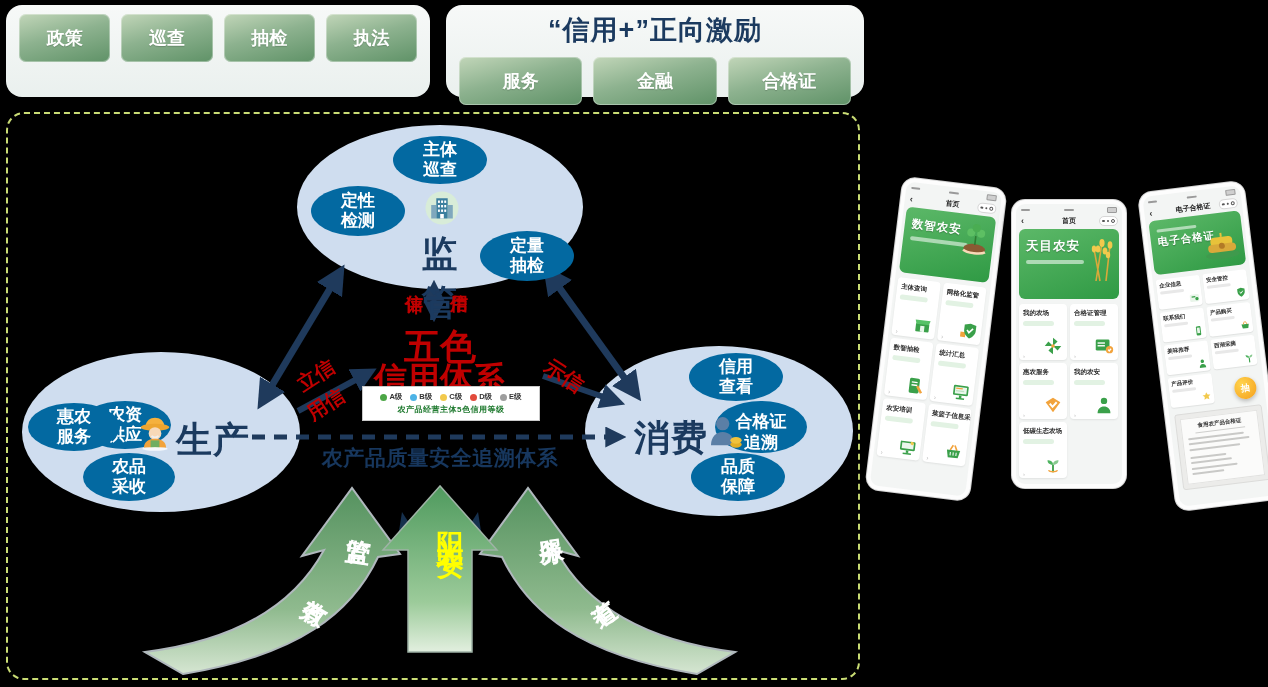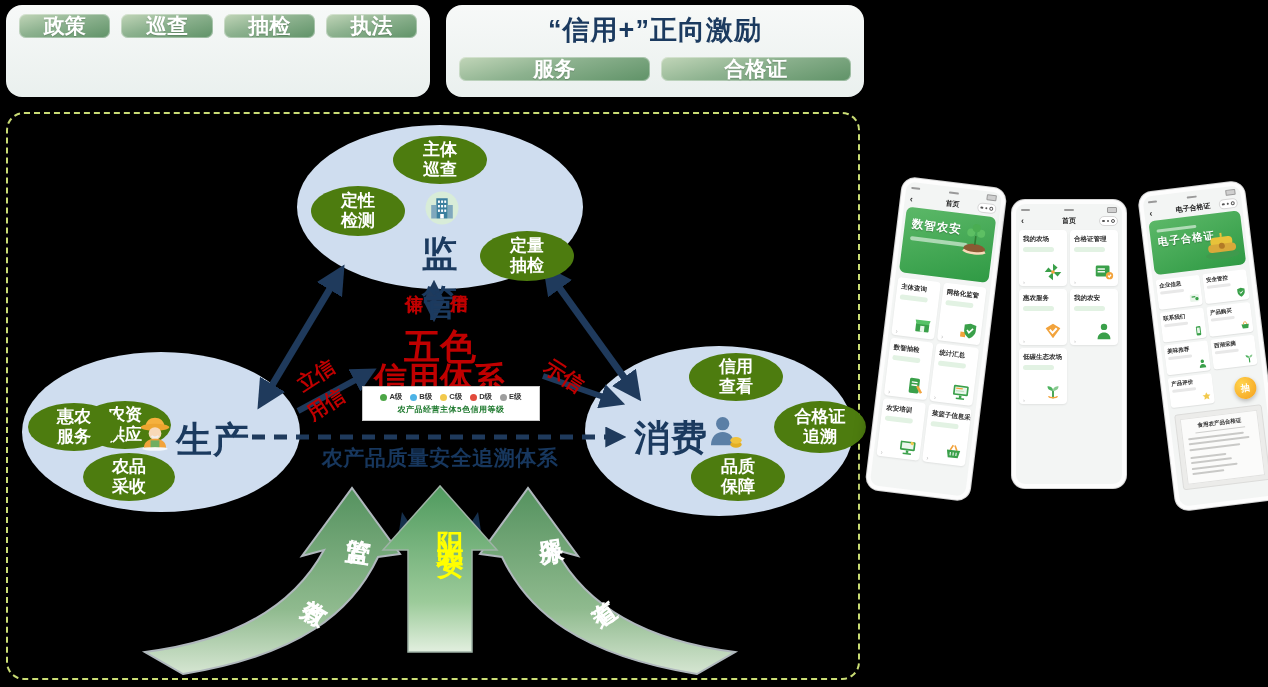--- a/index.html
+++ b/index.html
@@ -4,28 +4,28 @@
 <style>
   html,body{margin:0;padding:0;}
   body{
     position:relative;width:1268px;height:687px;background:#000;overflow:hidden;
     font-family:"Liberation Sans",sans-serif;
   }
   
   .panel{position:absolute;top:5px;height:92px;background:linear-gradient(180deg,#f7f9f8 0%,#eaf0ee 100%);border-radius:16px;}
   .panel .ptitle{text-align:center;color:#1b3a5f;font-size:27px;font-weight:bold;margin-top:7px;letter-spacing:1px;}
   .btnrow{display:flex;gap:11px;padding:9px 13px 0;}
-  .gbtn{flex:1;height:24px;border-radius:7px;color:#fff;font-size:21px;font-weight:bold;
+  .gbtn{flex:1;height:48px;border-radius:7px;color:#fff;font-size:18px;font-weight:bold;
     display:flex;align-items:center;justify-content:center;
     background:linear-gradient(165deg,#c2d6b9 0%,#8db28f 45%,#5f9267 100%);
     box-shadow:inset 0 0 0 1px rgba(255,255,255,.35);text-shadow:0 1px 1px rgba(0,0,0,.18);}
   
   .diagram{position:absolute;left:6px;top:112px;width:850px;height:564px;border:2px dashed #c9dc74;border-radius:18px;}
   .bigell{position:absolute;background:#cfddef;border-radius:50%;z-index:1;}
-  .subell{position:absolute;background:#4d7c0f;border-radius:50%;color:#fff;font-weight:bold;font-size:17px;line-height:1.2;
+  .subell{position:absolute;background:#0369a1;border-radius:50%;color:#fff;font-weight:bold;font-size:17px;line-height:1.2;
     display:flex;align-items:center;justify-content:center;text-align:center;z-index:3;}
   .subell span{display:block;}
   .nodelabel{position:absolute;color:#1b3a5f;font-weight:bold;font-size:36px;z-index:3;letter-spacing:1px;}
   .red{color:#c00000;font-weight:bold;}
   .ctext{position:absolute;text-align:center;z-index:4;}
   .vtext{writing-mode:vertical-rl;text-orientation:upright;position:absolute;z-index:4;}
   .rot{position:absolute;z-index:4;}
   .legend{position:absolute;left:362px;top:386px;width:176px;height:33px;background:#fff;border:1px solid #c9c9c9;z-index:4;
     display:flex;flex-direction:column;align-items:center;justify-content:center;}
   .lrow{display:flex;gap:8px;align-items:center;}
@@ -81,20 +81,21 @@
     <div class="gbtn">政策</div>
     <div class="gbtn">巡查</div>
     <div class="gbtn">抽检</div>
     <div class="gbtn">执法</div>
   </div>
 </div>
 <div class="panel" style="left:446px;width:418px;">
   <div class="ptitle">“信用+”正向激励</div>
   <div class="btnrow">
     <div class="gbtn">服务</div>
+    <div class="gbtn">金融</div>
     <div class="gbtn">合格证</div>
   </div>
 </div>
 
 <div class="diagram"></div>
 
 <div class="bigell" style="left:297px;top:125px;width:286px;height:164px;"></div>
 <div class="bigell" style="left:22px;top:352px;width:278px;height:160px;"></div>
 <div class="bigell" style="left:585px;top:346px;width:268px;height:170px;"></div>
 
@@ -145,21 +146,21 @@
 <div class="subell" style="left:28px;top:403px;width:92px;height:48px;">
     <span style="width:40px;">惠农服务</span>
   </div>
 <div class="subell" style="left:83px;top:453px;width:92px;height:48px;">
     <span style="width:40px;">农品采收</span>
   </div>
 
 <div class="subell" style="left:689px;top:353px;width:94px;height:48px;">
     <span style="width:40px;">信用查看</span>
   </div>
-<div class="subell" style="left:774px;top:401px;width:92px;height:52px;">
+<div class="subell" style="left:715px;top:401px;width:92px;height:52px;align-items:flex-end;">
     <span style="width:58px;">合格证追溯</span>
   </div>
 <div class="subell" style="left:691px;top:453px;width:94px;height:48px;">
     <span style="width:40px;">品质保障</span>
   </div>
 
 <div class="nodelabel" style="left:404px;top:230px;width:72px;text-align:center;">监管</div>
 <div class="nodelabel" style="left:176px;top:416px;">生产</div>
 <div class="nodelabel" style="left:634px;top:414px;">消费</div>
 
@@ -349,20 +350,35 @@
       </div>
     <div class="pnav">
       <span class="back">‹</span>
       <span class="ntitle">首页</span>
       <span class="capsule">
           <i></i>
           <i></i>
           <em></em>
         </span>
     </div>
+    <div class="ahead" style="height:70px;">
+      <div class="t" style="font-size:12.5px;">天目农安</div>
+      <div class="subbar"></div>
+      <svg width="30" height="48" viewBox="0 0 30 48">
+        <path d="M10 46L16 8 M20 46L24 10 M14 46L8 14" stroke="#d9a93a" stroke-width="1.6" fill="none"></path>
+        <g fill="#f2c94c">
+          <ellipse cx="16" cy="8" rx="2.6" ry="4"></ellipse>
+            <ellipse cx="12" cy="14" rx="2.4" ry="3.6"></ellipse>
+            <ellipse cx="19" cy="16" rx="2.4" ry="3.6"></ellipse>
+          <ellipse cx="8" cy="14" rx="2.2" ry="3.4"></ellipse>
+            <ellipse cx="24" cy="10" rx="2.4" ry="3.8"></ellipse>
+            <ellipse cx="22" cy="20" rx="2.2" ry="3.2"></ellipse>
+        </g>
+      </svg>
+    </div>
     <div class="pgrid">
       <div class="pcard" style="height:56px;">
         <div class="ct">我的农场</div>
           <div class="pill"></div>
           <span class="chev">›</span>
         <svg class="cicon" width="22" height="22" viewBox="0 0 24 24">
           <g fill="#3aa04a">
               <path d="M12 12V3l5 4z"></path>
               <path d="M12 12h9l-4 5z"></path>
               <path d="M12 12v9l-5-4z"></path>

